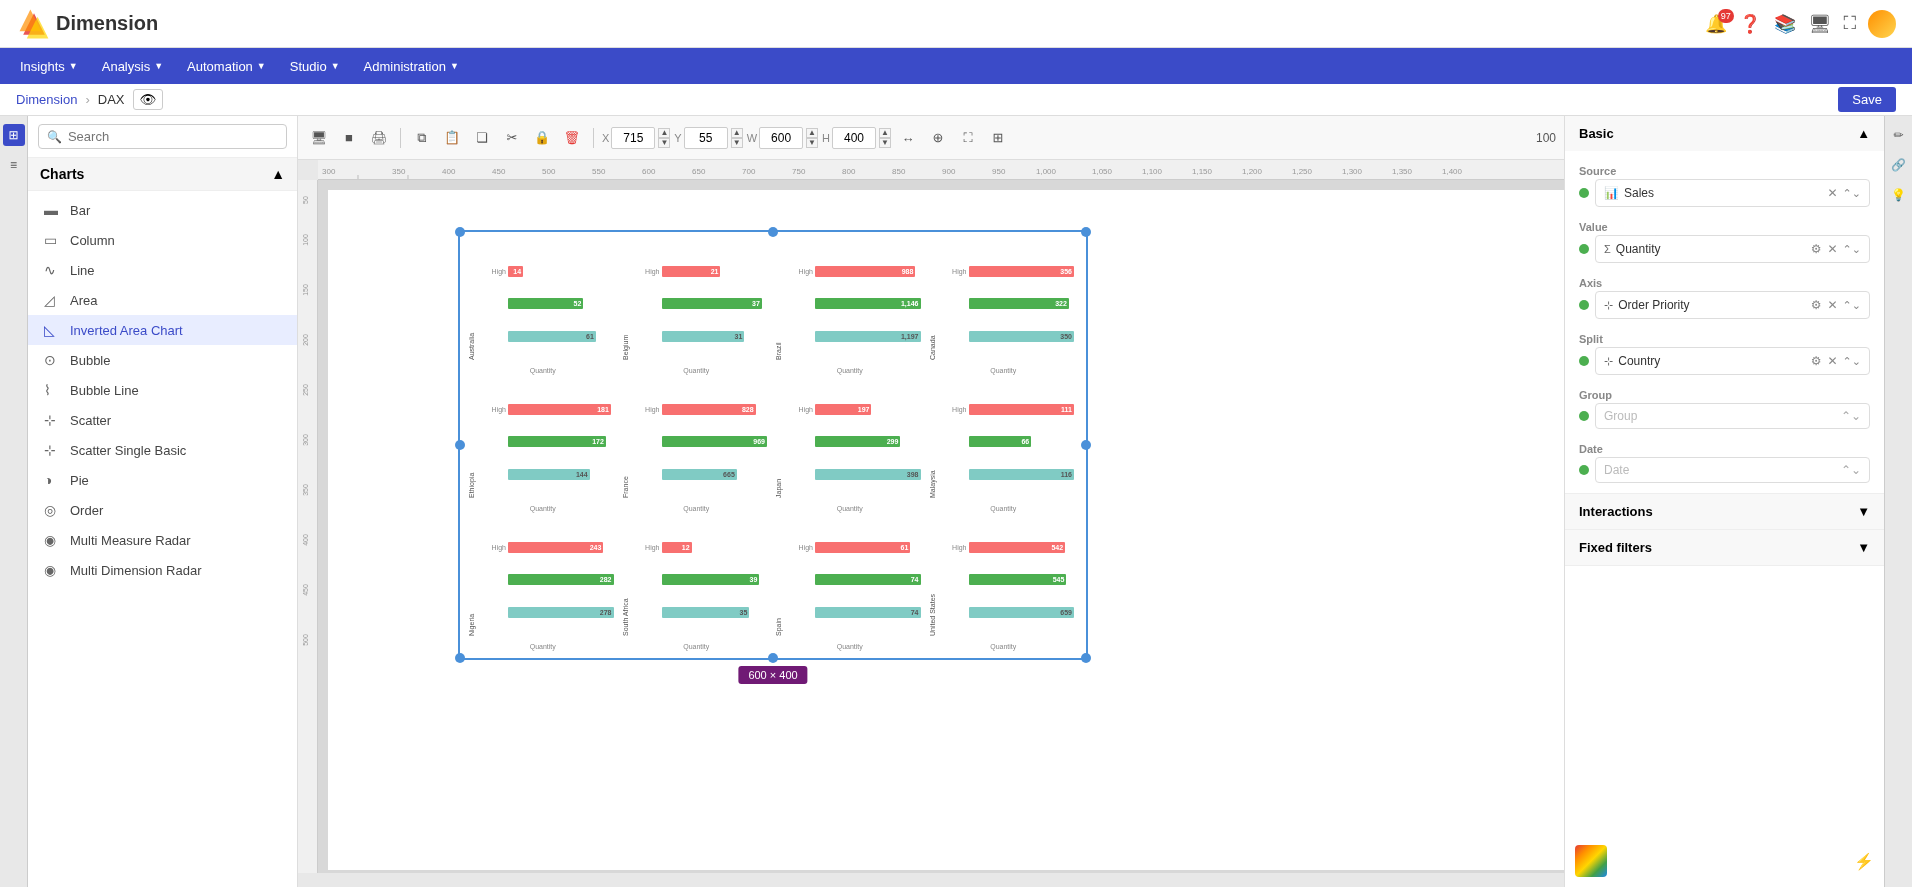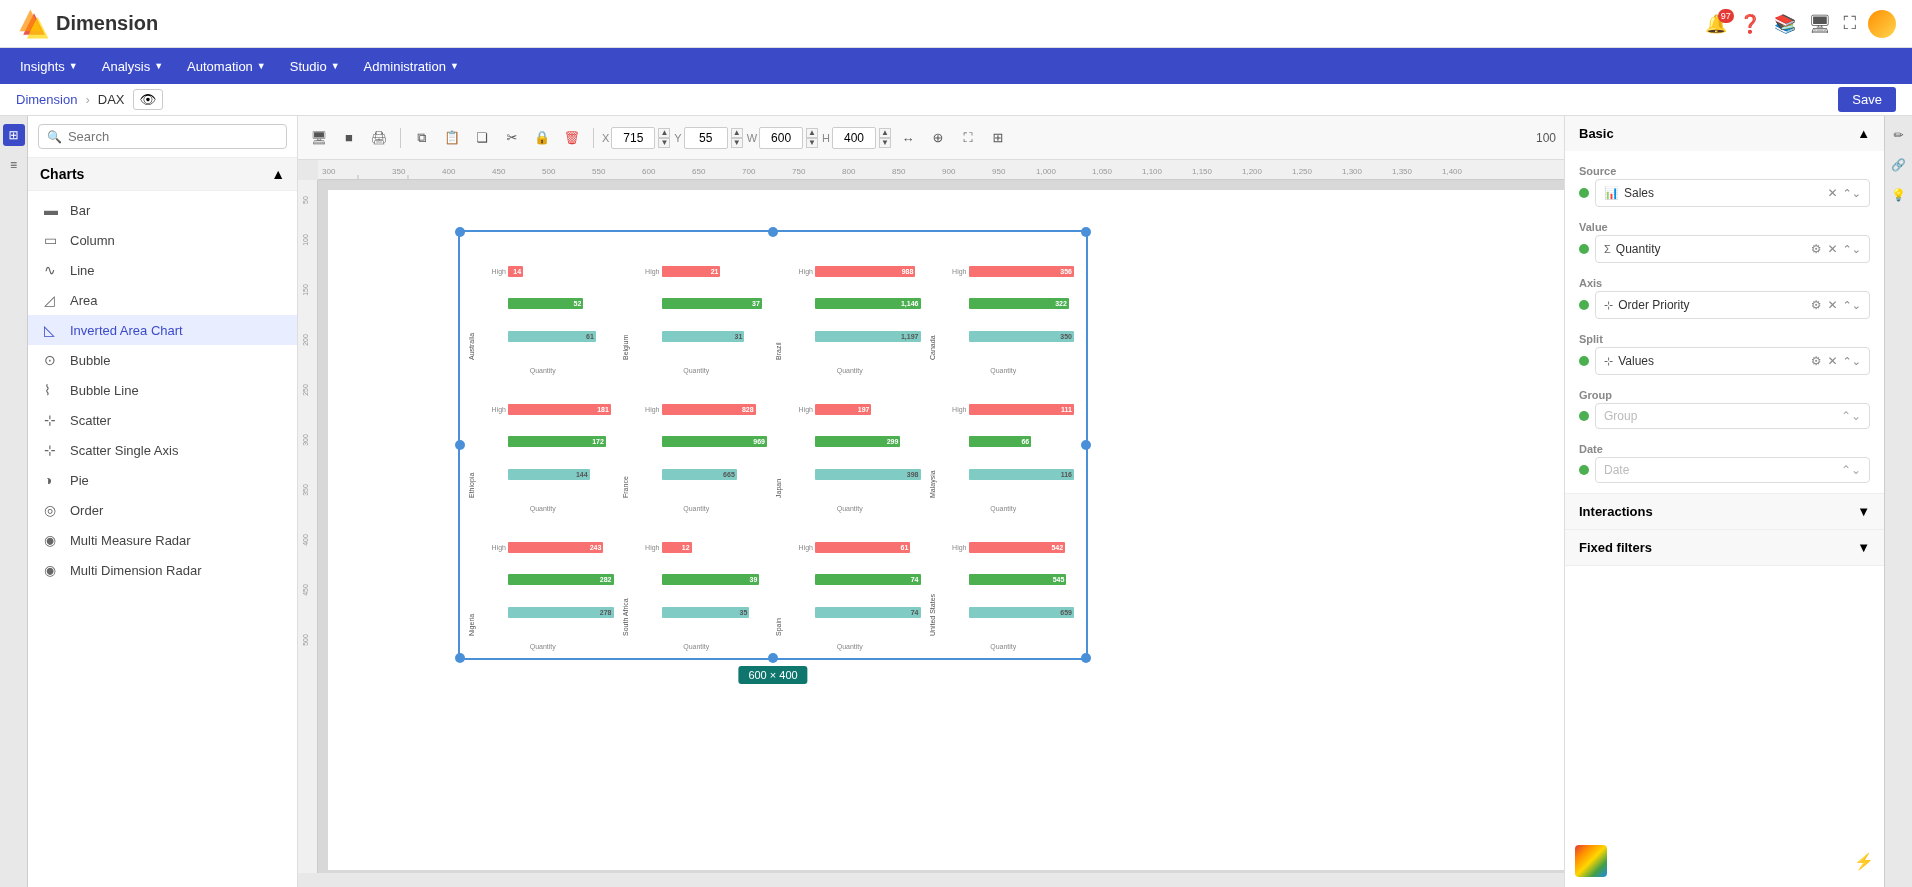--- a/index.html
+++ b/index.html
@@ -448,21 +448,21 @@
         <div class="chart-item">
           <span class="chart-icon">⌇</span>
           <span>Bubble Line</span>
         </div>
         <div class="chart-item">
           <span class="chart-icon">⊹</span>
           <span>Scatter</span>
         </div>
         <div class="chart-item">
           <span class="chart-icon">⊹</span>
-          <span>Scatter Single Axis</span>
+          <span>Scatter Single Basic</span>
         </div>
         <div class="chart-item">
           <span class="chart-icon">◑</span>
           <span>Pie</span>
         </div>
         <div class="chart-item">
           <span class="chart-icon">◎</span>
           <span>Order</span>
         </div>
         <div class="chart-item">
@@ -824,21 +824,21 @@
                     <div style="display:flex;align-items:center;gap:2px;">
                       <span style="font-size:7px;color:#888;width:18px;flex-shrink:0;"></span>
                       <div style="height:11px;width:94%;background:#80cbc4;border-radius:1px;display:flex;align-items:center;justify-content:flex-end;padding-right:2px;font-size:7px;color:#555;font-weight:600;">659</div>
                     </div>
                   </div>
                   <div style="font-size:7px;color:#888;text-align:center;">Quantity</div>
                 </div>
 
               </div>
 
-              <div style="position:absolute;bottom:-26px;left:50%;transform:translateX(-50%);background:#0f766e;color:#fff;font-size:11px;padding:3px 10px;border-radius:3px;white-space:nowrap;">600 × 400</div>
+              <div style="position:absolute;bottom:-26px;left:50%;transform:translateX(-50%);background:#701a75;color:#fff;font-size:11px;padding:3px 10px;border-radius:3px;white-space:nowrap;">600 × 400</div>
             </div>
           </div>
         </div>
       </div>
 
     </div>
   </div>
 
   <div class="right-panel">
 
@@ -902,21 +902,21 @@
           </div>
         </div>
 
         <div>
           <div class="rp-label">Split</div>
           <div class="rp-field-row">
             <div class="rp-green-dot"></div>
             <div class="rp-field-box">
               <div class="rp-field-inner">
                 <span style="font-size:11px;color:#666;">⊹</span>
-                <span class="rp-field-name">Values</span>
+                <span class="rp-field-name">Country</span>
               </div>
               <div class="rp-field-actions">
                 <button class="rp-icon-btn">⚙</button>
                 <button class="rp-icon-btn">✕</button>
                 <span class="rp-arrow">⌃⌄</span>
               </div>
             </div>
           </div>
         </div>
 

